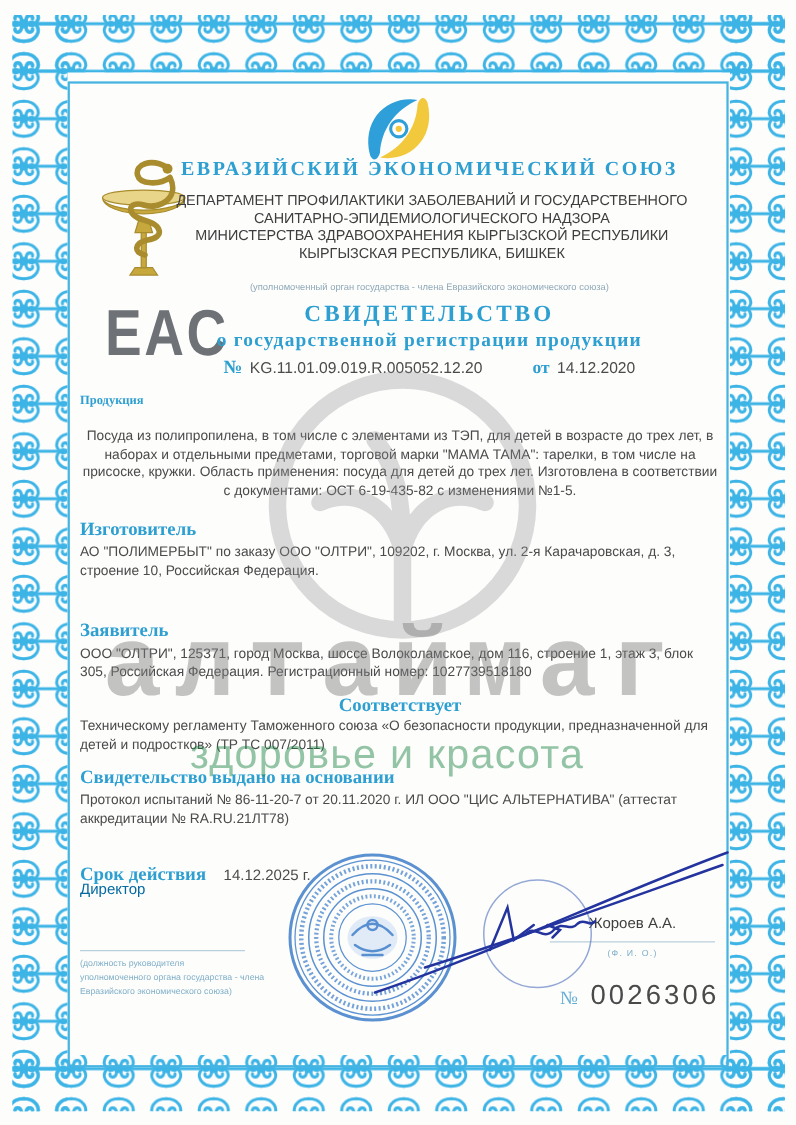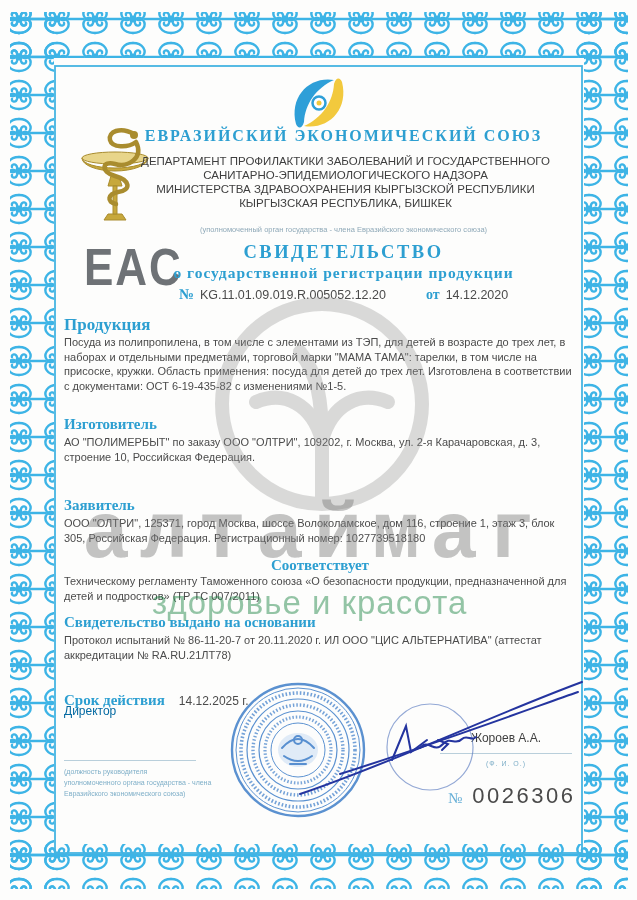--- a/index.html
+++ b/index.html
@@ -81,22 +81,22 @@
 
   <div class="abs" style="left:90px;right:40px;top:286px;display:flex;justify-content:center;align-items:baseline;gap:6px;">
     <span class="head-blue" style="font-size:15px;">№</span>
     <span class="body-txt nowrap" style="font-size:12.5px;">KG.11.01.09.019.R.005052.12.20</span>
     <span style="width:28px;"></span>
     <span class="head-blue" style="font-size:14px;">от</span>
     <span class="body-txt" style="font-size:12.5px;">14.12.2020</span>
   </div>
 
   <div class="abs" style="left:64px;width:512px;top:315px;">
-    <div class="head-blue" style="font-size:17px;">Продукция</div>
-    <div class="body-txt" style="margin-top:0;">Посуда из полипропилена, в том числе с элементами из ТЭП, для детей в возрасте до трех лет, в наборах и отдельными предметами, торговой марки "МАМА ТАМА": тарелки, в том числе на присоске, кружки. Область применения: посуда для детей до трех лет. Изготовлена в соответствии с документами: ОСТ 6-19-435-82 с изменениями №1-5.</div>
+    <div class="head-blue" style="font-size:10px;">Продукция</div>
+    <div class="body-txt" style="margin-top:16px;text-align:center;">Посуда из полипропилена, в том числе с элементами из ТЭП, для детей в возрасте до трех лет, в наборах и отдельными предметами, торговой марки "МАМА ТАМА": тарелки, в том числе на присоске, кружки. Область применения: посуда для детей до трех лет. Изготовлена в соответствии с документами: ОСТ 6-19-435-82 с изменениями №1-5.</div>
   </div>
 
   <div class="abs" style="left:64px;width:512px;top:416px;">
     <div class="head-blue" style="font-size:15px;">Изготовитель</div>
     <div class="body-txt" style="margin-top:2px;">АО "ПОЛИМЕРБЫТ" по заказу ООО "ОЛТРИ", 109202, г. Москва, ул. 2-я Карачаровская, д. 3, строение 10, Российская Федерация.</div>
   </div>
 
   <div class="abs" style="left:64px;width:512px;top:497px;">
     <div class="head-blue" style="font-size:15px;">Заявитель</div>
     <div class="body-txt" style="margin-top:2px;">ООО "ОЛТРИ", 125371, город Москва, шоссе Волоколамское, дом 116, строение 1, этаж 3, блок 305, Российская Федерация. Регистрационный номер: 1027739518180</div>

